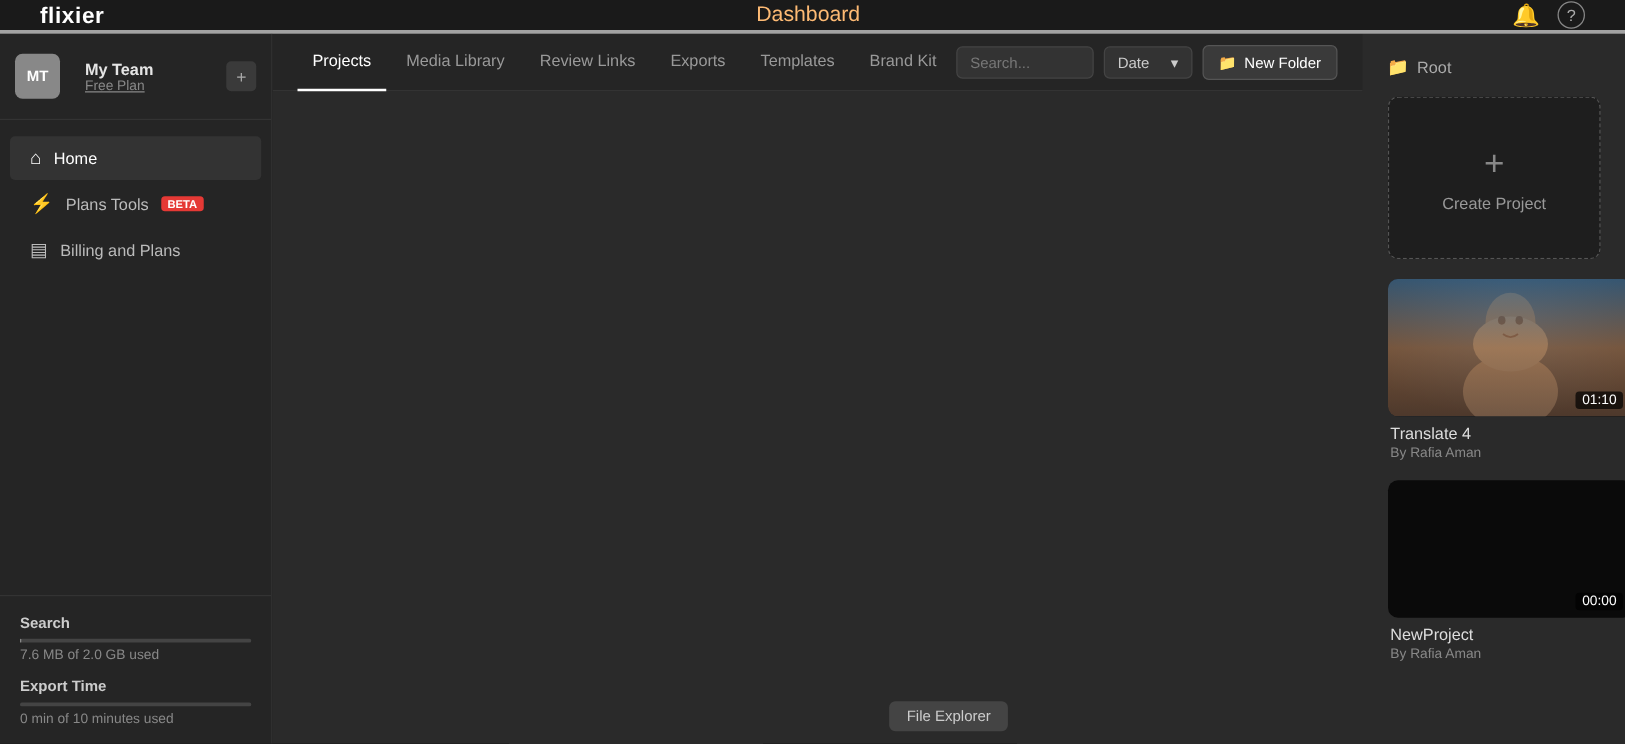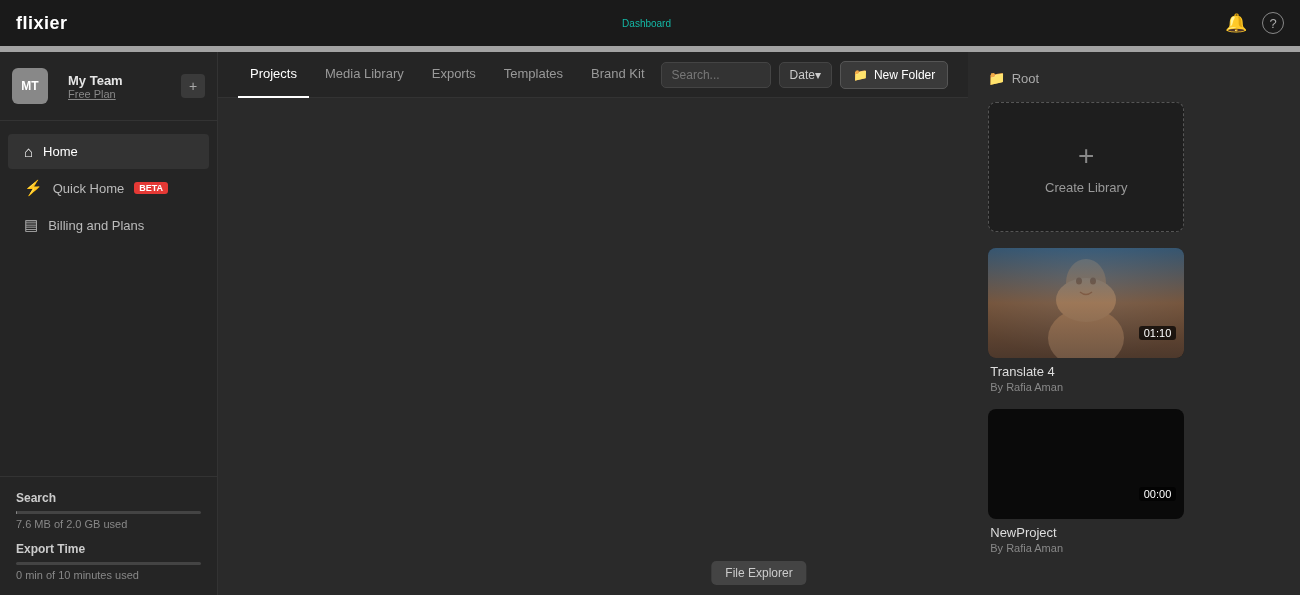--- a/index.html
+++ b/index.html
@@ -9,38 +9,38 @@
       background: #1e1e1e;
       font-family: -apple-system, BlinkMacSystemFont, 'Segoe UI', sans-serif;
       color: #ccc;
       overflow: hidden;
       display: flex;
       flex-direction: column;
     }
 
     
     .topbar {
-      height: 52px;
+      height: 27px;
       background: #1a1a1a;
       display: flex;
       align-items: center;
       justify-content: space-between;
-      padding: 0 16px;
+      padding: 0 32px;
       flex-shrink: 0;
-      border-bottom: 6px solid #a3a3a3;
+      border-bottom: 3px solid #a3a3a3;
     }
     .topbar-logo {
       color: #fff;
       font-size: 18px;
       font-weight: 600;
       letter-spacing: 0.5px;
     }
     .topbar-center {
-      color: #14b8a6;
-      font-size: 10px;
+      color: #fdba74;
+      font-size: 17px;
     }
     .topbar-icons {
       display: flex;
       gap: 14px;
       align-items: center;
     }
     .topbar-icon {
       color: #aaa;
       font-size: 18px;
       cursor: pointer;
@@ -233,21 +233,21 @@
     .date-btn {
       background: #333;
       border: 1px solid #444;
       border-radius: 5px;
       padding: 5px 10px;
       color: #ccc;
       font-size: 12px;
       cursor: pointer;
       display: flex;
       align-items: center;
-      gap: 0;
+      gap: 17px;
     }
     .new-folder-btn {
       background: #3a3a3a;
       border: 1px solid #555;
       border-radius: 5px;
       padding: 6px 12px;
       color: #fff;
       font-size: 12px;
       cursor: pointer;
       display: flex;
@@ -311,21 +311,21 @@
     .project-thumbnail {
       width: 196px;
       height: 110px;
       background: #111;
       border-radius: 8px;
       overflow: hidden;
       position: relative;
     }
     .project-duration {
       position: absolute;
-      bottom: 18px;
+      bottom: 6px;
       right: 8px;
       background: rgba(0,0,0,0.7);
       color: #fff;
       font-size: 11px;
       padding: 1px 5px;
       border-radius: 3px;
     }
     .project-info {
       padding: 6px 2px 0;
     }
@@ -403,21 +403,21 @@
       <div class="team-settings-btn">+</div>
     </div>
 
     <div class="sidebar-nav">
       <div class="nav-item active">
         <span class="nav-item-icon">⌂</span>
         <span>Home</span>
       </div>
       <div class="nav-item">
         <span class="nav-item-icon">⚡</span>
-        <span>Quick Home</span>
+        <span>Plans Tools</span>
         <span class="beta-badge">beta</span>
       </div>
       <div class="nav-item">
         <span class="nav-item-icon">▤</span>
         <span>Billing and Plans</span>
       </div>
     </div>
 
     <div class="sidebar-footer">
       <div class="storage-label">Search</div>
@@ -436,20 +436,23 @@
 
   <div class="content-wrapper">
     <div class="content">
 
       <div class="tabs-bar">
         <div class="tab-item active">
           <span>Projects</span>
         </div>
         <div class="tab-item">
           <span>Media Library</span>
+        </div>
+        <div class="tab-item">
+          <span>Review Links</span>
         </div>
         <div class="tab-item">
           <span>Exports</span>
         </div>
         <div class="tab-item">
           <span>Templates</span>
         </div>
         <div class="tab-item">
           <span>Brand Kit</span>
         </div>
@@ -470,21 +473,21 @@
       <div class="content-area">
         <div class="breadcrumb">
           <span class="breadcrumb-icon">📁</span>
           <span>Root</span>
         </div>
 
         <div class="projects-grid">
 
           <div class="create-card">
             <span class="create-plus">+</span>
-            <span class="create-label">Create Library</span>
+            <span class="create-label">Create Project</span>
           </div>
 
           <div class="project-card">
             <div class="project-thumbnail">
               <div class="thumb-person">
 
                 <svg width="100%" height="100%" viewBox="0 0 196 110" xmlns="http://www.w3.org/2000/svg">
                   <defs>
                     <radialGradient id="bg1" cx="50%" cy="30%" r="70%">
                       <stop offset="0%" stop-color="#4a7090"></stop>

